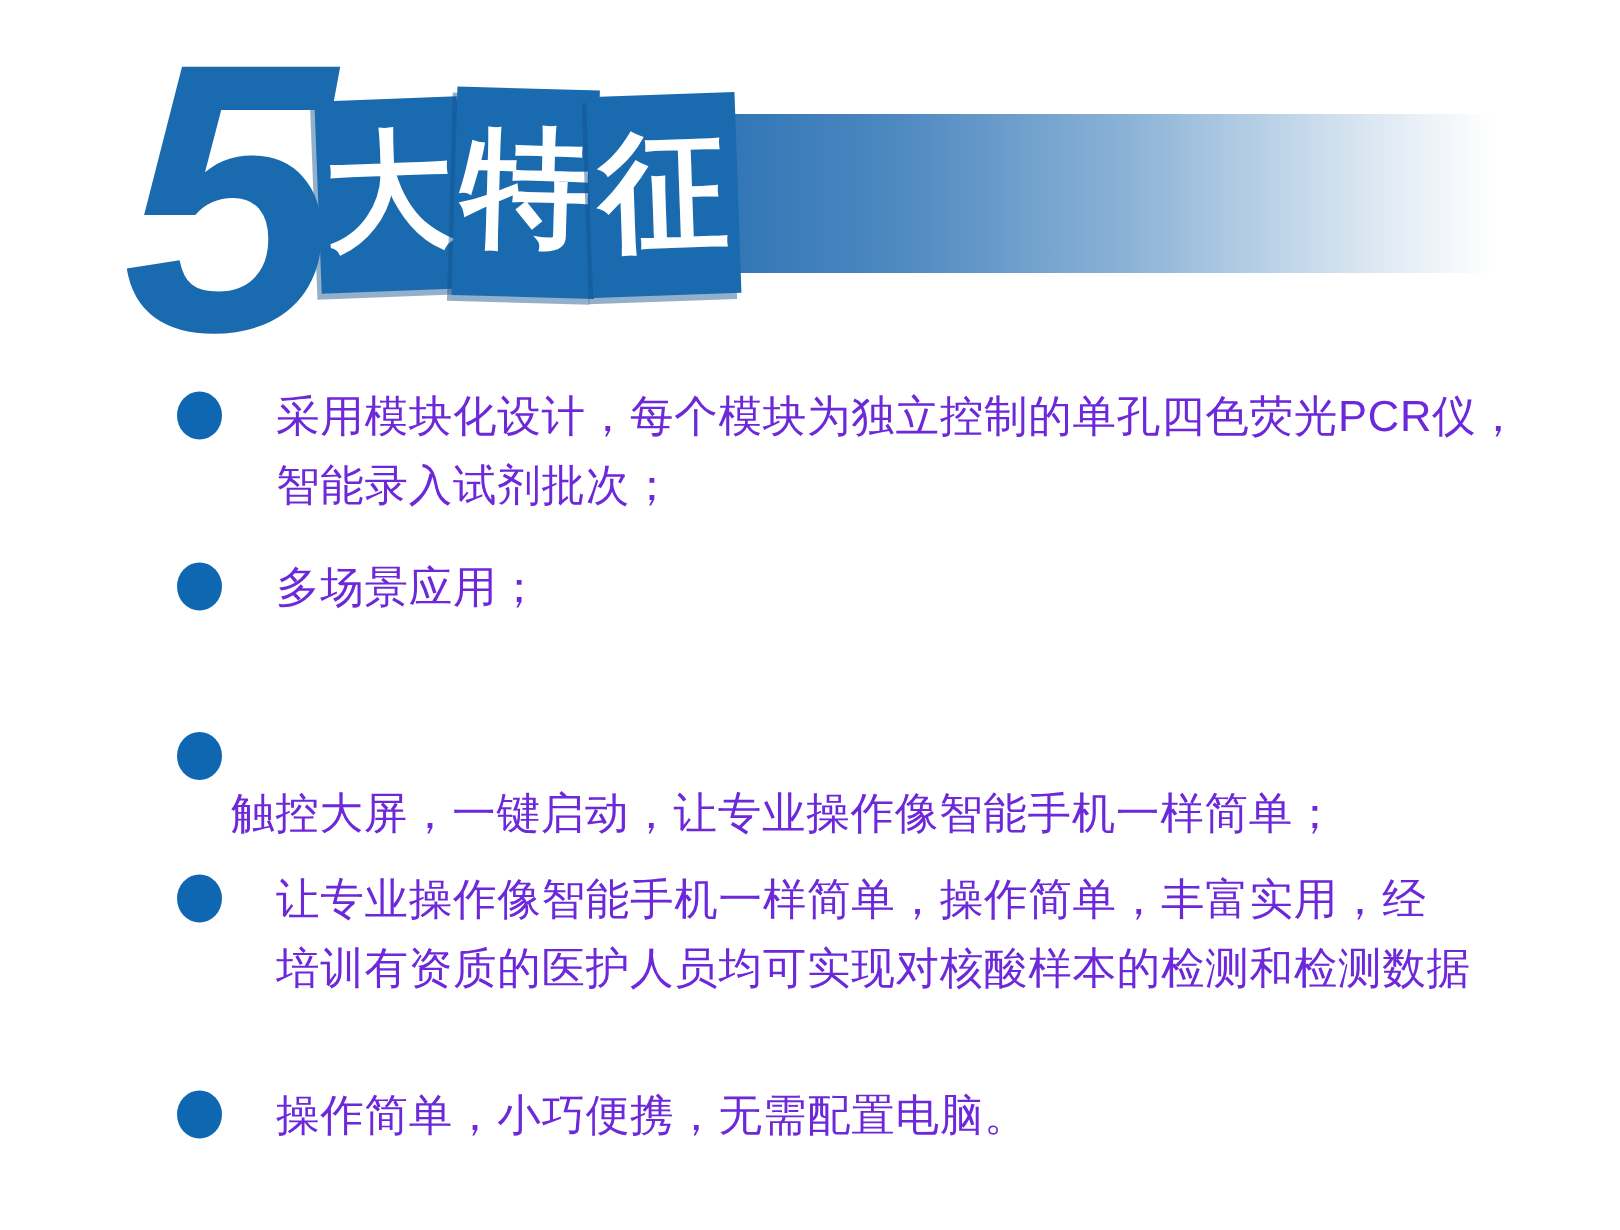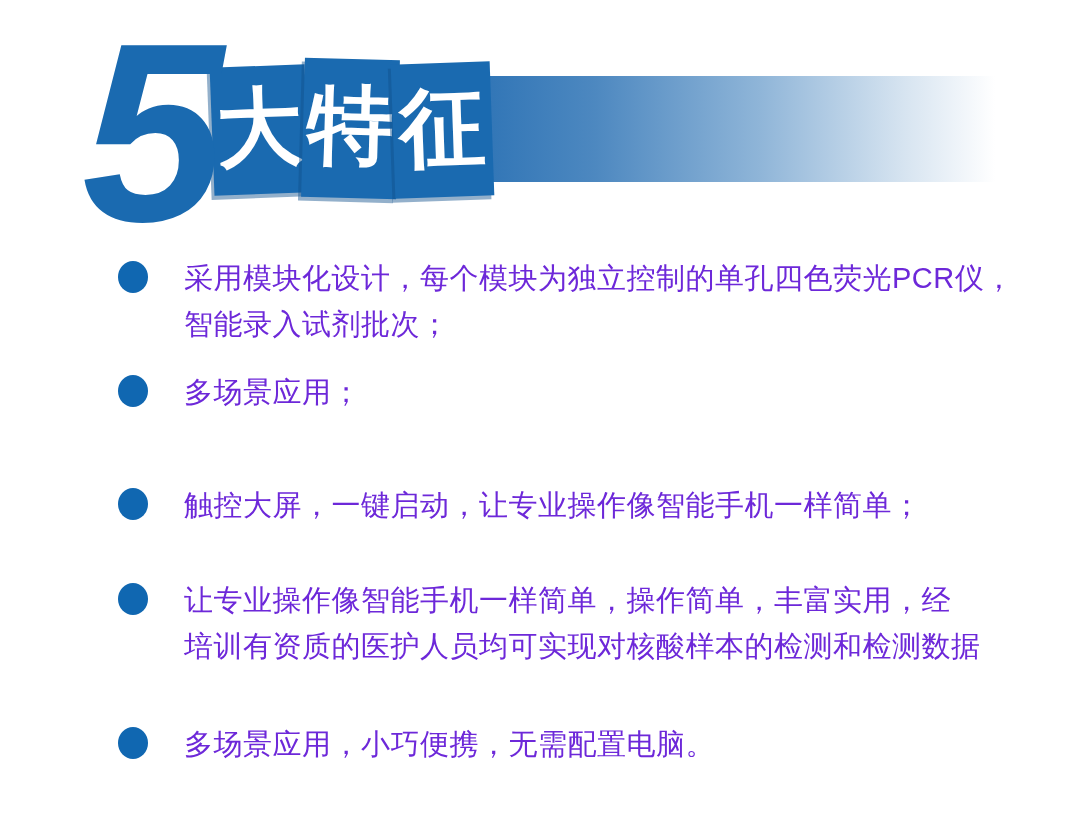--- a/index.html
+++ b/index.html
@@ -31,21 +31,21 @@
     box-shadow:-3px 4px 0 rgba(16,80,140,0.45);
   }
   .char-block .char { transform:translateY(-2px); }
   .block-da    { left:212px; top:66px; width:95px; height:128px; transform:rotate(-2.2deg); }
   .block-te    { left:303px; top:59px; width:95px; height:139px; transform:rotate(1.6deg); }
   .block-zheng { left:393px; top:63px; width:99px; height:134px; transform:rotate(-2deg); }
 
   
   .features { position:absolute; left:0; top:0; width:1080px; height:820px; }
   .feature { position:absolute; left:118px; display:flex; align-items:flex-start; }
-  .f1 { top:255px; } .f2 { top:369px; } .f3 { top:482px; } .f4 { top:577px; } .f5 { top:721px; }
+  .f1 { top:255px; } .f2 { top:369px; } .f3 { top:482px;flex-direction:column; } .f4 { top:577px; } .f5 { top:721px; }
 
   .dot {
     flex:0 0 auto; width:30px; height:32px; border-radius:50%;
     background:#1067b1; margin-top:6px;
   }
   .feature-lines {
     margin-left:36px; color:#6d28d9; font-size:29px; line-height:46px;
     letter-spacing:0.5px;
   }
   .feature-line { white-space:nowrap; }
@@ -97,18 +97,18 @@
       <span class="dot"></span>
       <div class="feature-lines">
         <div class="feature-line">让专业操作像智能手机一样简单，操作简单，丰富实用，经</div>
         <div class="feature-line">培训有资质的医护人员均可实现对核酸样本的检测和检测数据</div>
       </div>
     </div>
 
     <div class="feature f5">
       <span class="dot"></span>
       <div class="feature-lines">
-        <div class="feature-line">多场景应用，小巧便携，无需配置电脑。</div>
+        <div class="feature-line">操作简单，小巧便携，无需配置电脑。</div>
       </div>
     </div>
 
   </div>
 </div>
 
 </body></html>

